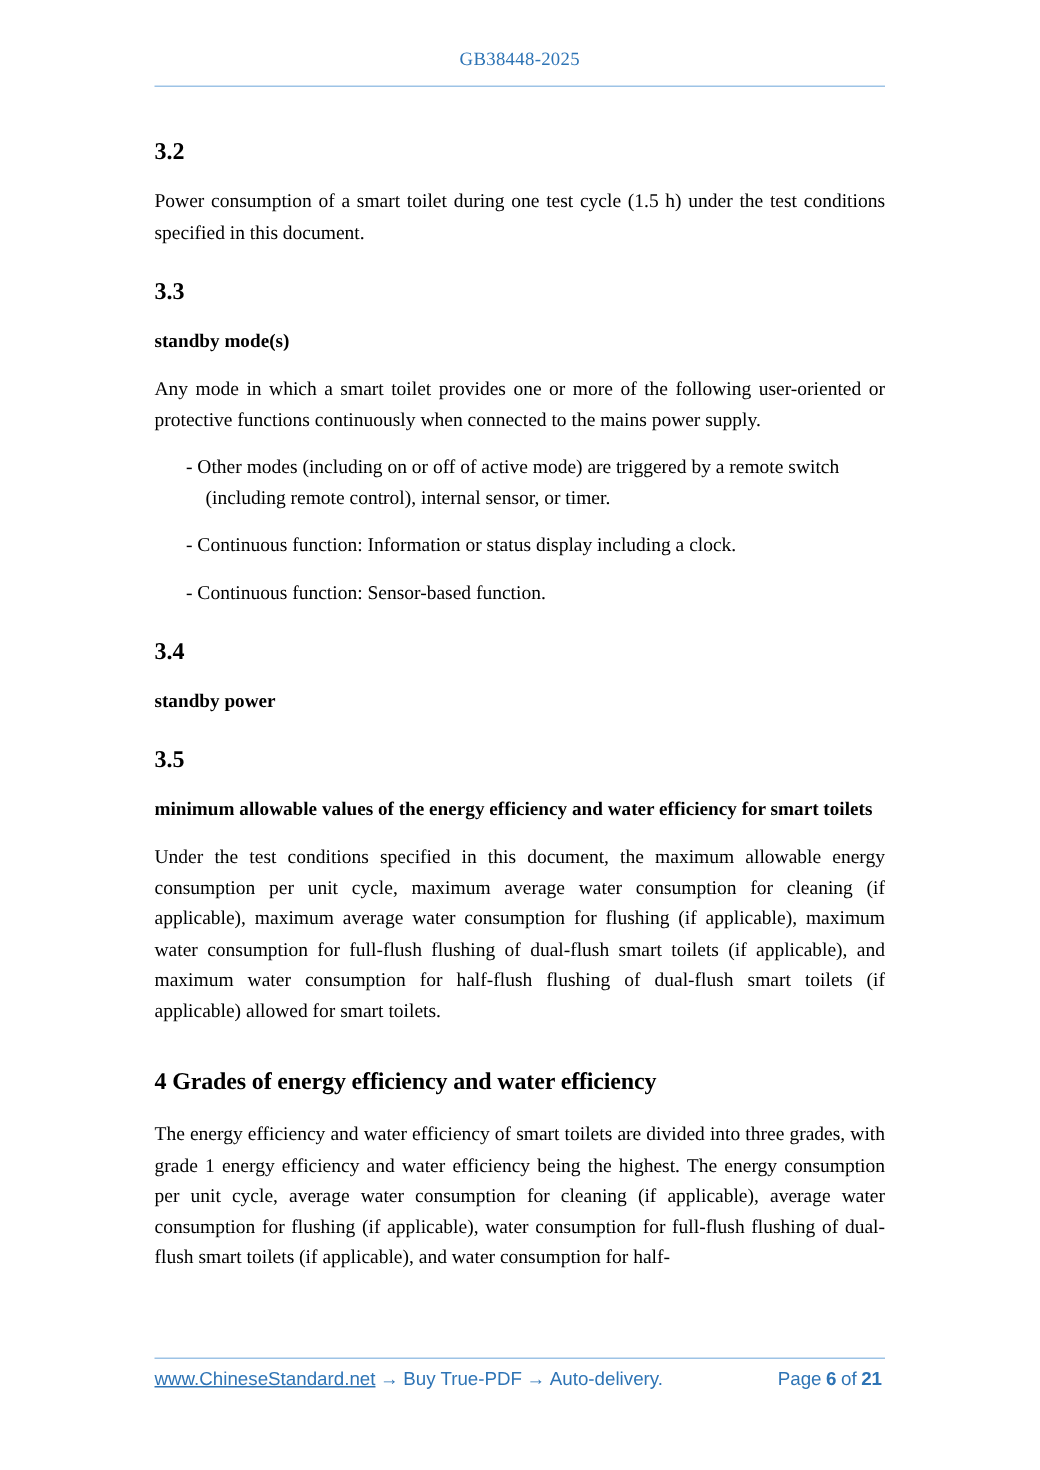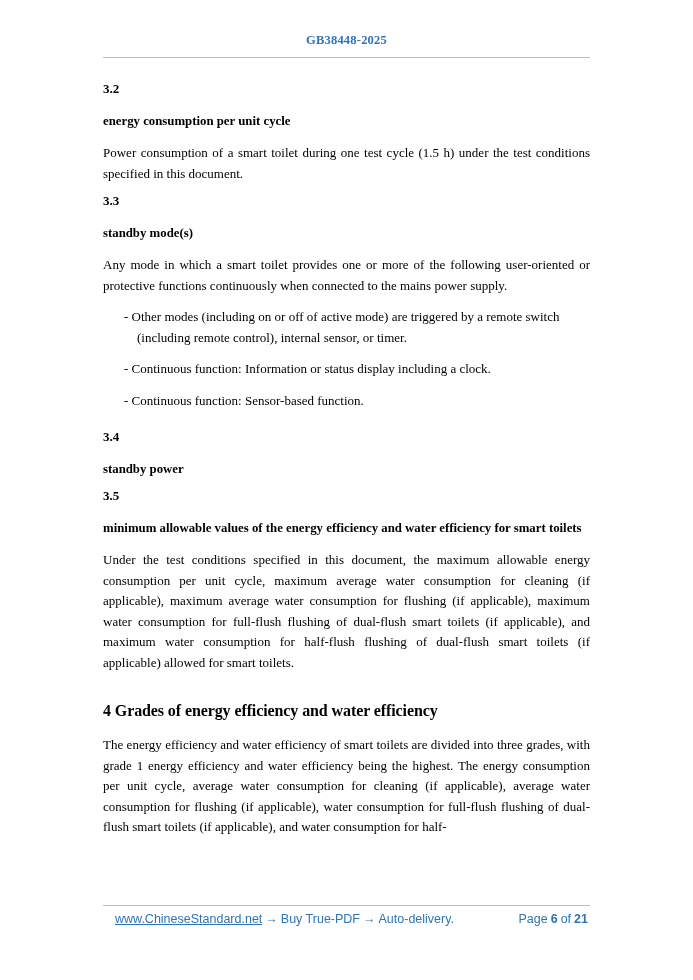--- a/index.html
+++ b/index.html
@@ -25,21 +25,20 @@
     background: #ffffff;
   }
 
   
   .header {
     position: absolute;
     left: 103px;
     top: 30px;
     width: 487px;
     text-align: center;
-    font-weight: bold;
   }
   .header-title {
     font-family: "Liberation Serif", "DejaVu Serif", serif;
     font-size: 12.5px;
     color: #2e74b5;
     letter-spacing: 0.2px;
   }
   .header-rule {
     position: absolute;
     left: 103px;
@@ -51,23 +50,23 @@
 
   
   .content {
     position: absolute;
     left: 103px;
     top: 72px;
     width: 487px;
   }
 
   .clause-num {
-    font-size: 13px;
-    font-weight: bold;
-    margin: 3px 0 0 0;
+    font-size: 16px;
+    font-weight: bold;
+    margin: 16px 0 0 0;
     padding-top: 4px;
     line-height: 20px;
   }
 
   .term {
     font-size: 12.8px;
     font-weight: bold;
     line-height: 20px;
     margin: 12px 0 0 0;
   }
@@ -126,21 +125,21 @@
     left: 103px;
     top: 912px;
     width: 487px;
     height: 22px;
     font-family: "Liberation Sans", "DejaVu Sans", sans-serif;
     font-size: 12.5px;
     color: #2e74b5;
   }
   .footer-left {
     position: absolute;
-    left: 12px;
+    left: 0;
     top: 0;
     white-space: nowrap;
   }
   .footer-url {
     color: #2e74b5;
     text-decoration: underline;
   }
   .footer-arrow {
     padding: 0 3px;
   }
@@ -165,21 +164,20 @@
 <div class="page">
 
   <div class="header">
     <span class="header-title">GB38448-2025</span>
   </div>
   <div class="header-rule"></div>
 
   <div class="content">
 
     <div class="clause-num">3.2</div>
-    <div class="term">energy consumption per unit cycle</div>
     <p class="para">Power consumption of a smart toilet during one test cycle (1.5 h) under the test conditions specified in this document.</p>
 
     <div class="clause-num">3.3</div>
     <div class="term">standby mode(s)</div>
     <p class="para">Any mode in which a smart toilet provides one or more of the following user-oriented or protective functions continuously when connected to the mains power supply.</p>
 
     <ul class="list">
       <li class="list-item">- Other modes (including on or off of active mode) are triggered by a remote switch (including remote control), internal sensor, or timer.</li>
       <li class="list-item">- Continuous function: Information or status display including a clock.</li>
       <li class="list-item">- Continuous function: Sensor-based function.</li>

